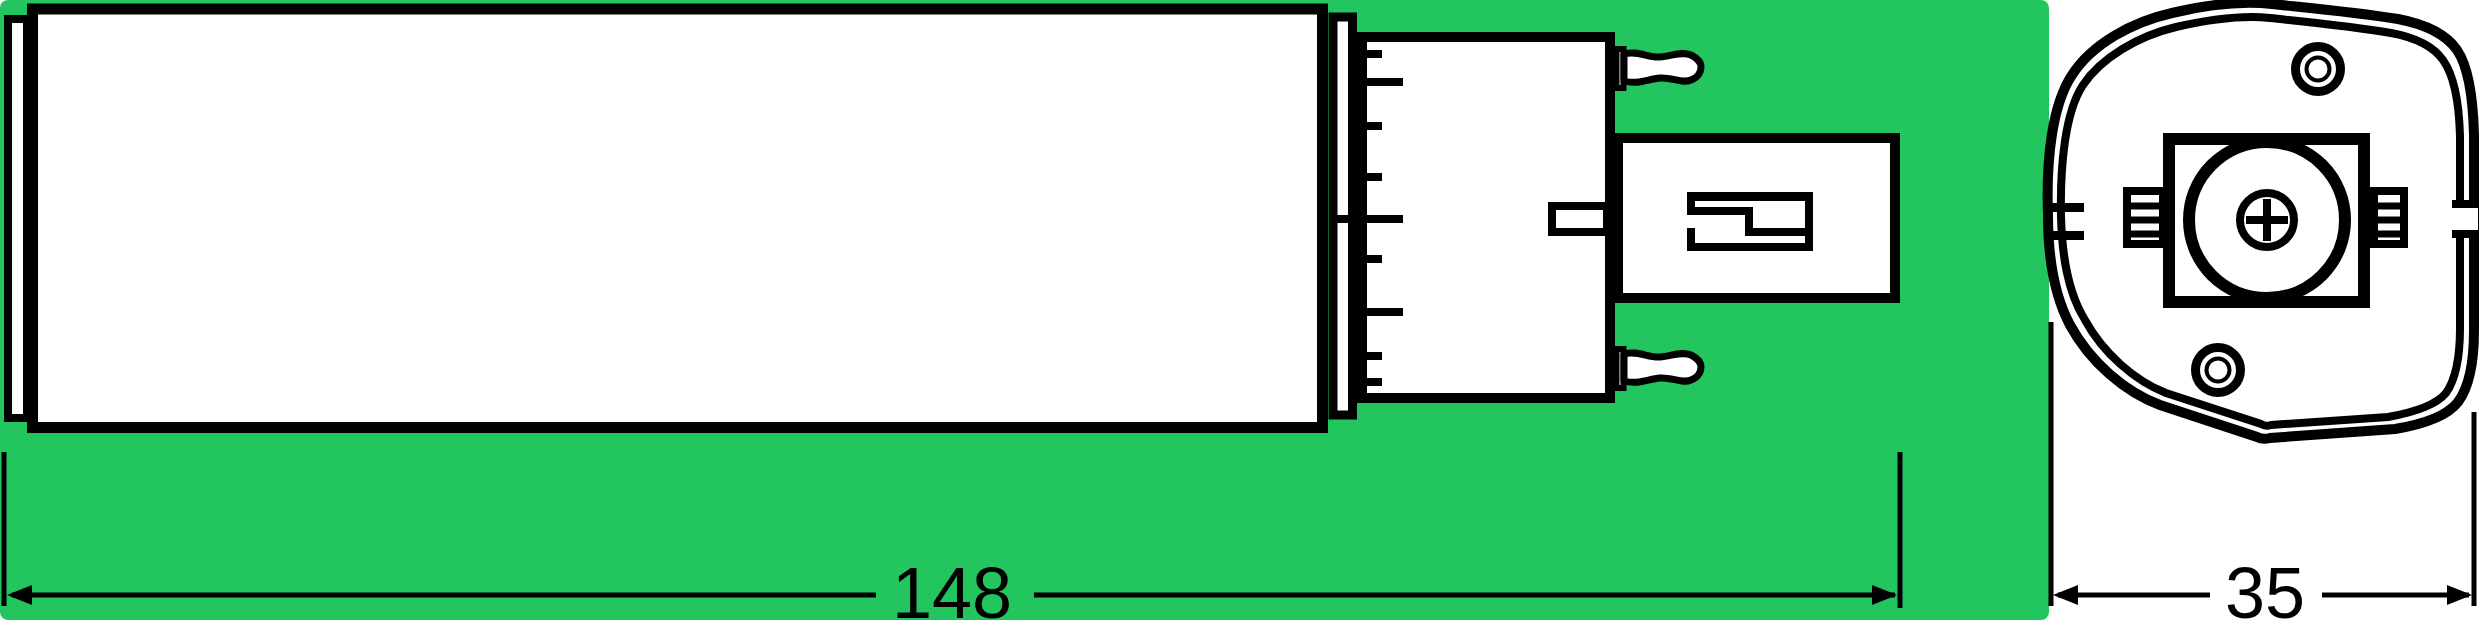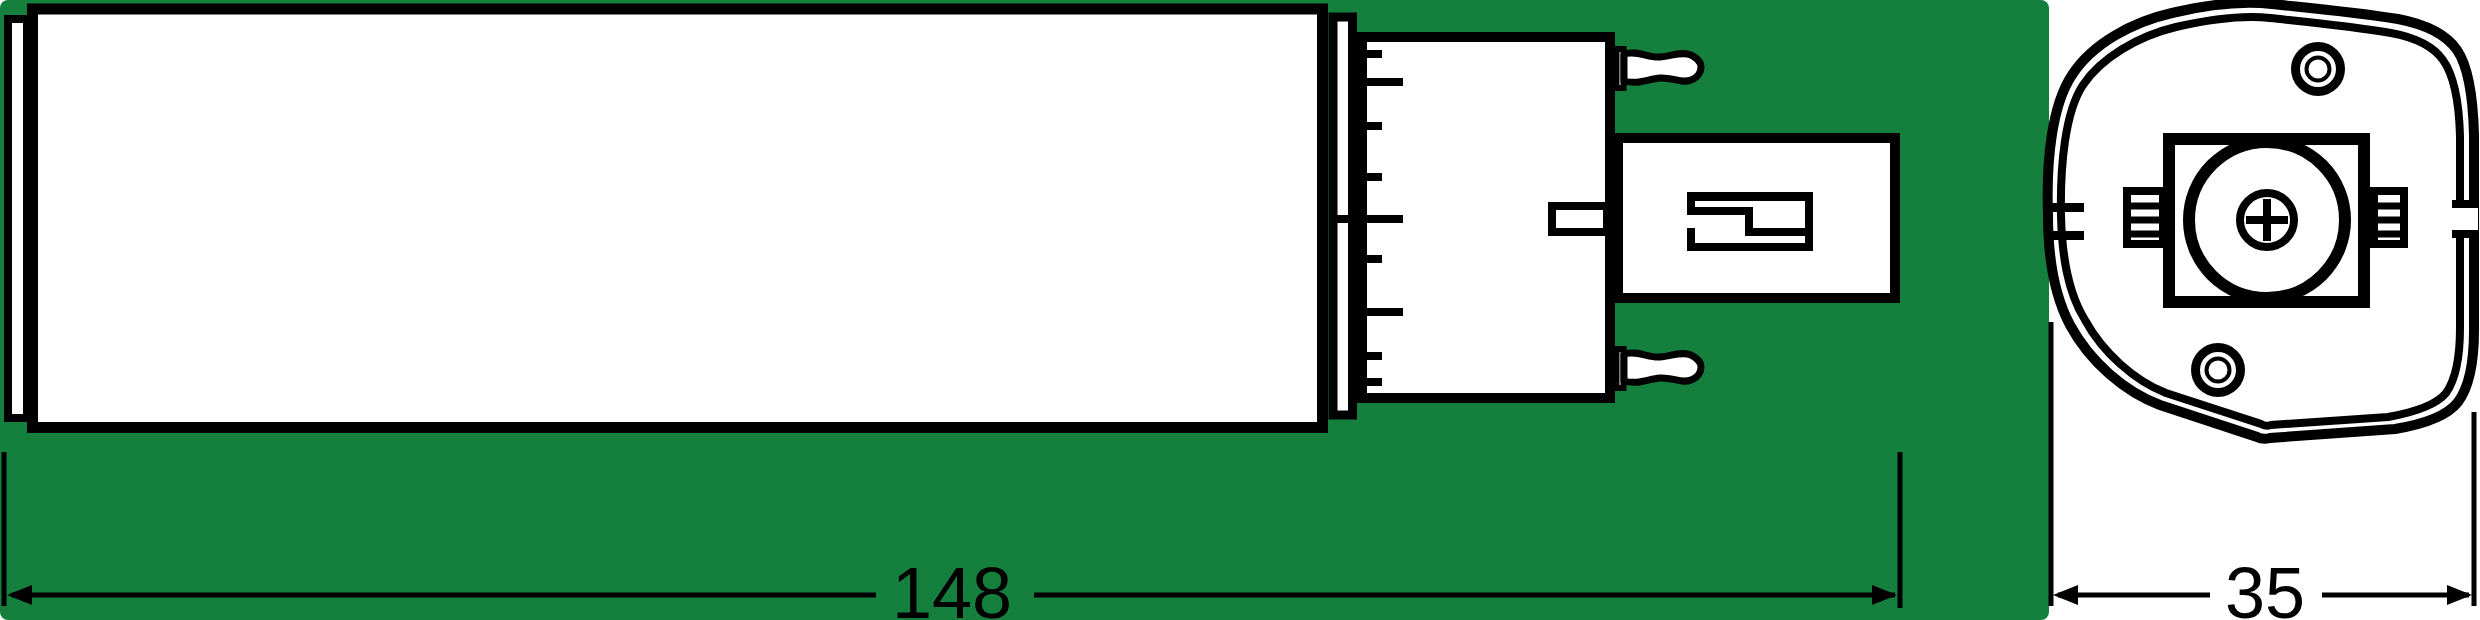--- a/index.html
+++ b/index.html
@@ -4,21 +4,21 @@
 <style>
   html, body {
     margin: 0;
     padding: 0;
     background: #ffffff;
   }
   .canvas {
     position: relative;
     width: 2049px;
     height: 620px;
-    background: #15803d;
+    background: #22c55e;
     font-family: "Liberation Sans", sans-serif;
     border-radius: 8px;
   }
   svg { display: block; }
   .dim-text {
     font-family: "Liberation Sans", sans-serif;
     font-size: 72px;
     fill: #000000;
     text-anchor: middle;
   }

